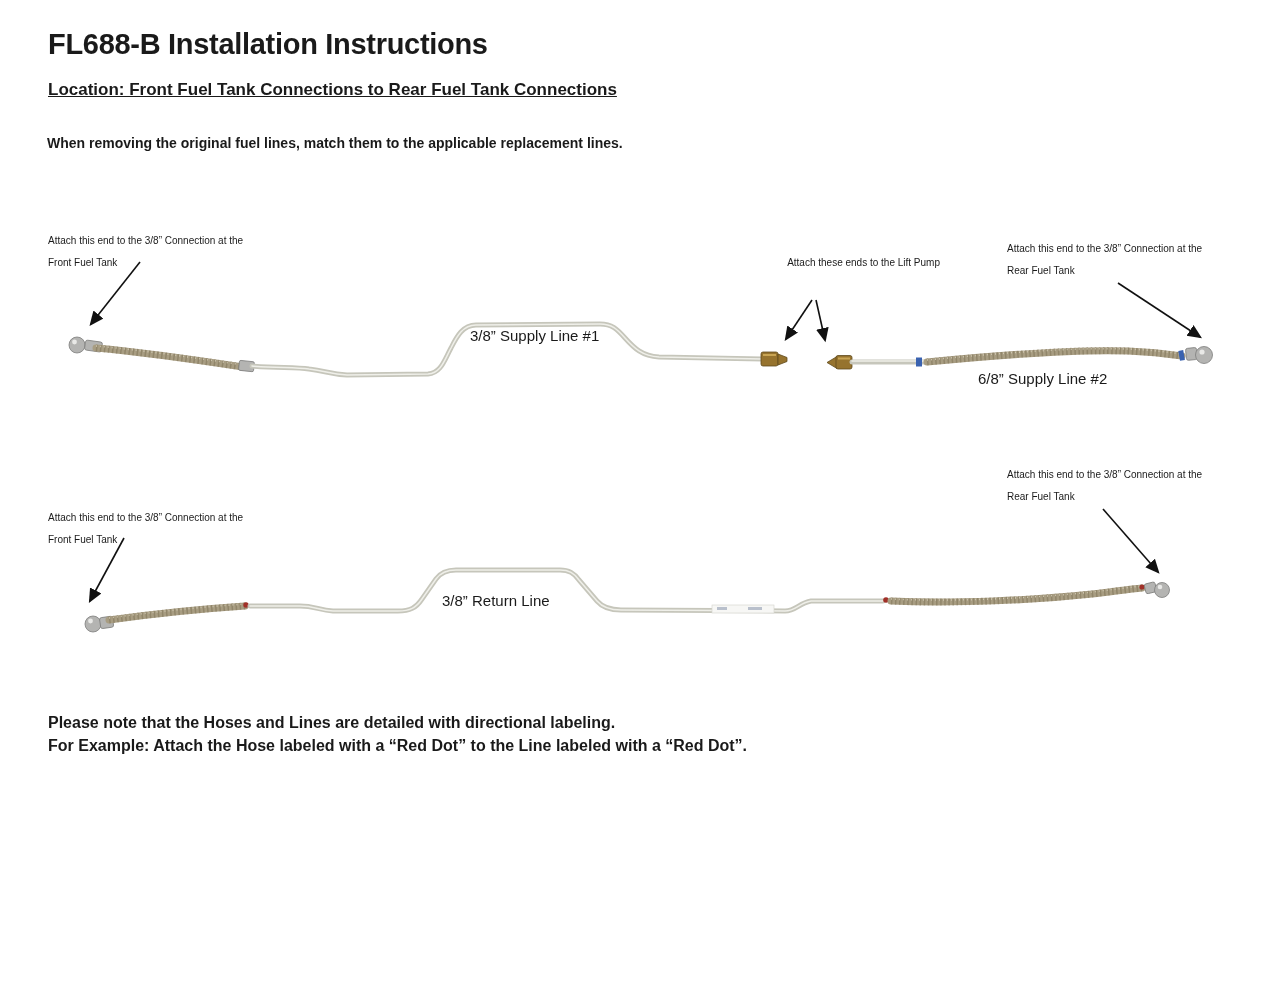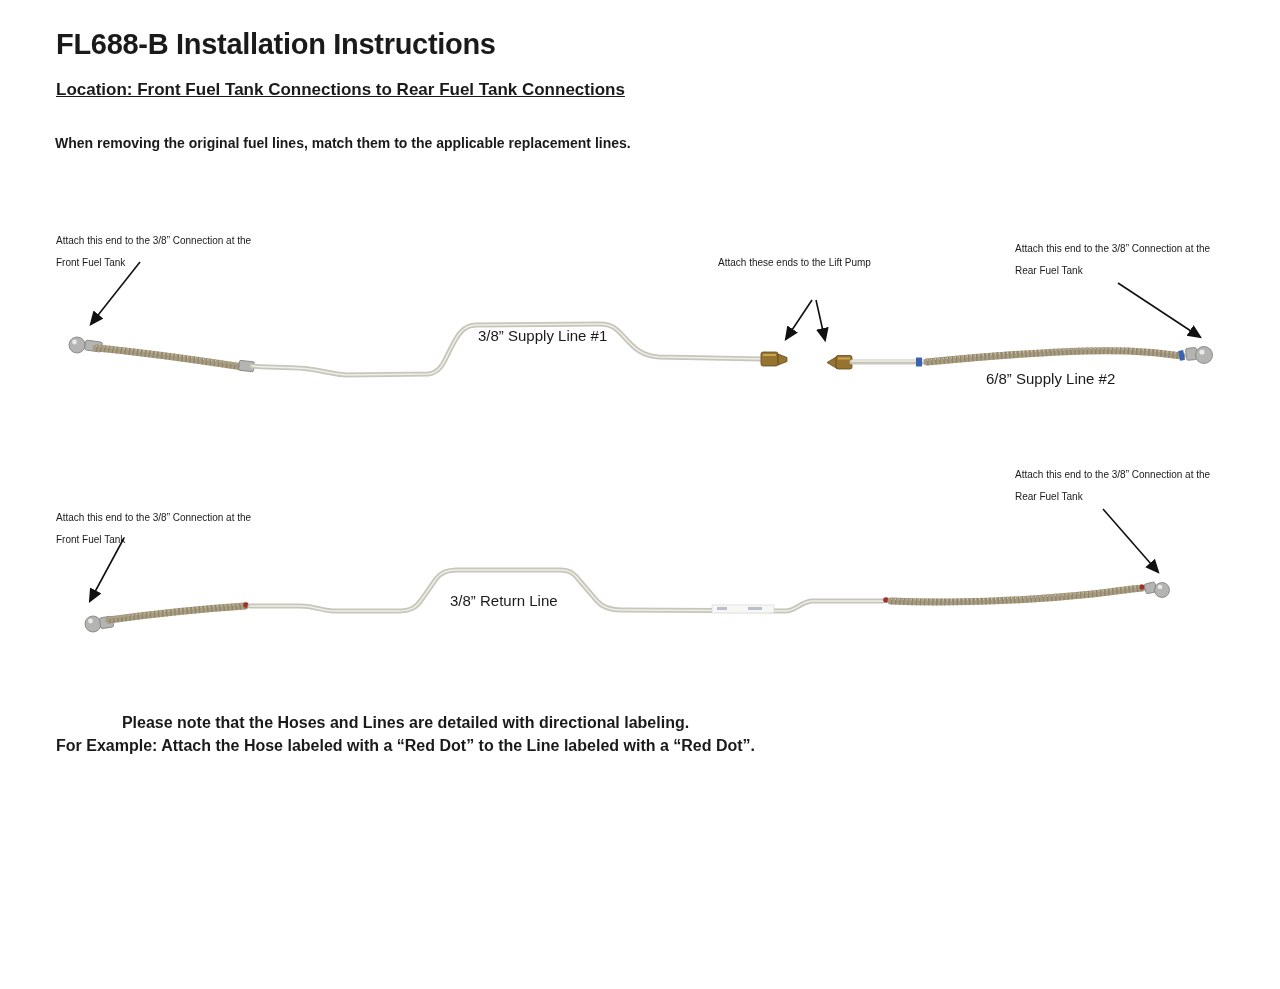--- a/index.html
+++ b/index.html
@@ -5,27 +5,27 @@
 <style>
   html,body{margin:0;padding:0;background:#ffffff;}
   .page{
     position:relative;
     width:1280px;height:989px;
     background:#ffffff;
     font-family:"Liberation Sans", sans-serif;
     color:#1a1a1a;
     overflow:hidden;
   }
-  .abs{position:absolute;margin-left:8px;}
+  .abs{position:absolute;}
   .title{font-size:29px;font-weight:bold;letter-spacing:-0.3px;}
   .subhead{font-size:17px;font-weight:bold;}
   .instruction{font-size:14px;font-weight:bold;}
   .callout{font-size:10px;line-height:22px;font-weight:normal;}
   .line-label{font-size:15px;font-weight:normal;white-space:nowrap;}
-  .note{font-size:16px;font-weight:bold;line-height:23px;text-align:center;}
+  .note{font-size:16px;font-weight:bold;line-height:23px;}
   svg.art{position:absolute;left:0;top:0;pointer-events:none;}
   
   .metal{fill:none;stroke:#c6c6bb;stroke-width:5;stroke-linecap:round;stroke-linejoin:round;}
   .metal-hl{fill:none;stroke:#efefe9;stroke-width:1.5;stroke-linecap:round;stroke-linejoin:round;}
   .braid{fill:none;stroke:#a89d82;stroke-width:7;stroke-linecap:round;}
   .braid-tex{fill:none;stroke:#7d7258;stroke-width:7;stroke-linecap:butt;stroke-dasharray:1.5 2.6;opacity:0.55;}
   .braid-hl{fill:none;stroke:#d9d2bd;stroke-width:1.6;stroke-dasharray:1 3;opacity:0.8;}
   .silver{fill:#b4b4b2;stroke:#7e7e7c;stroke-width:0.8;}
   .silver-hl{fill:#e9e9e7;stroke:none;}
   .brass{fill:#96732e;stroke:#5f4a1d;stroke-width:0.8;}
@@ -39,21 +39,21 @@
 </head>
 <body>
 
 <div class="page">
 
   <div class="abs title" style="left:48px;top:28px;">FL688-B Installation Instructions</div>
   <div class="abs subhead" style="left:48px;top:80px;text-decoration:underline;">Location: Front Fuel Tank Connections to Rear Fuel Tank Connections</div>
   <div class="abs instruction" style="left:47px;top:135px;">When removing the original fuel lines, match them to the applicable replacement lines.</div>
 
   <div class="abs callout" style="left:48px;top:230px;width:215px;">Attach this end to the 3/8” Connection at the Front Fuel Tank</div>
-  <div class="abs callout" style="left:710px;top:252px;width:160px;">Attach these ends to the Lift Pump</div>
+  <div class="abs callout" style="left:780px;top:252px;width:160px;text-align:right;">Attach these ends to the Lift Pump</div>
   <div class="abs callout" style="left:1007px;top:238px;width:215px;">Attach this end to the 3/8” Connection at the Rear Fuel Tank</div>
   <div class="abs line-label" style="left:470px;top:327px;text-align:center;">3/8” Supply Line #1</div>
   <div class="abs line-label" style="left:978px;top:370px;">6/8” Supply Line #2</div>
 
   <div class="abs callout" style="left:48px;top:507px;width:215px;">Attach this end to the 3/8” Connection at the Front Fuel Tank</div>
   <div class="abs callout" style="left:1007px;top:464px;width:215px;">Attach this end to the 3/8” Connection at the Rear Fuel Tank</div>
   <div class="abs line-label" style="left:442px;top:592px;">3/8” Return Line</div>
 
   <div class="abs note" style="left:48px;top:711px;">
     <div>Please note that the Hoses and Lines are detailed with directional labeling.</div>

